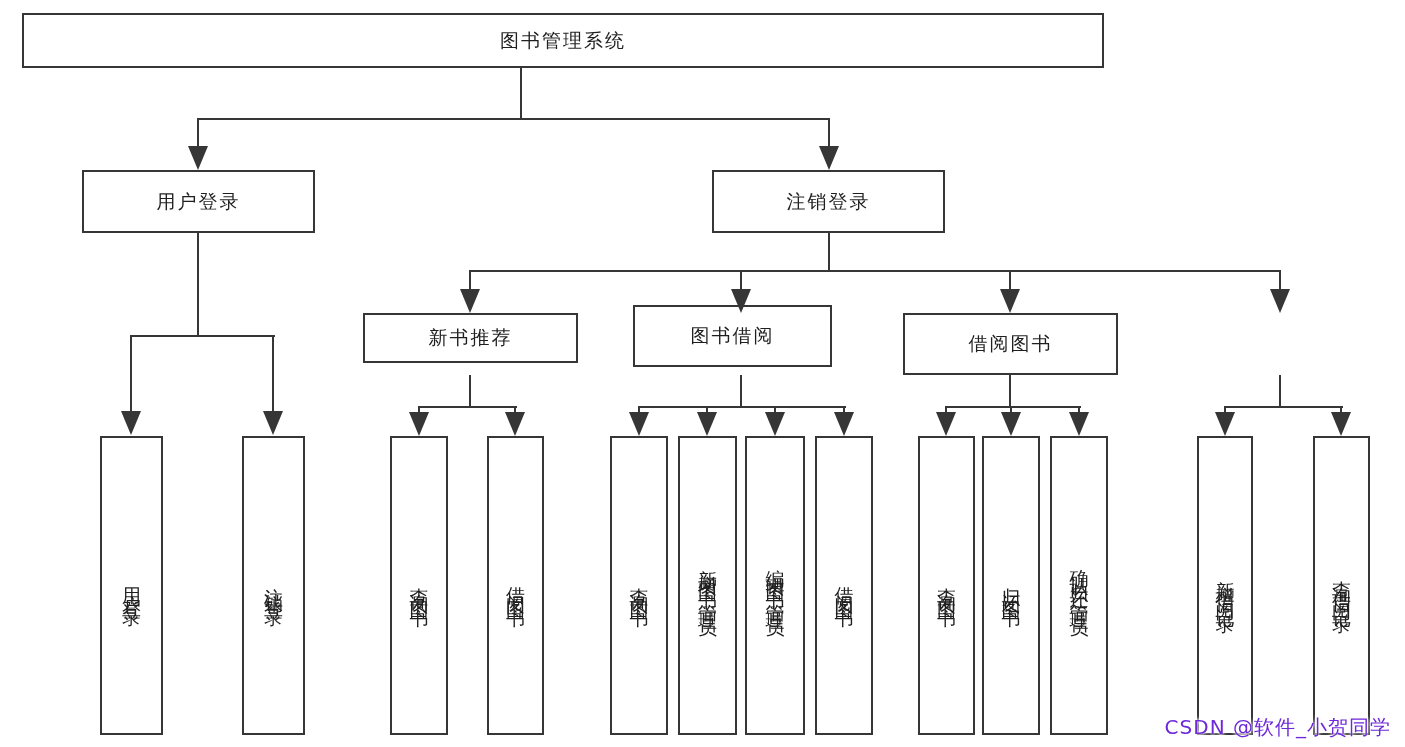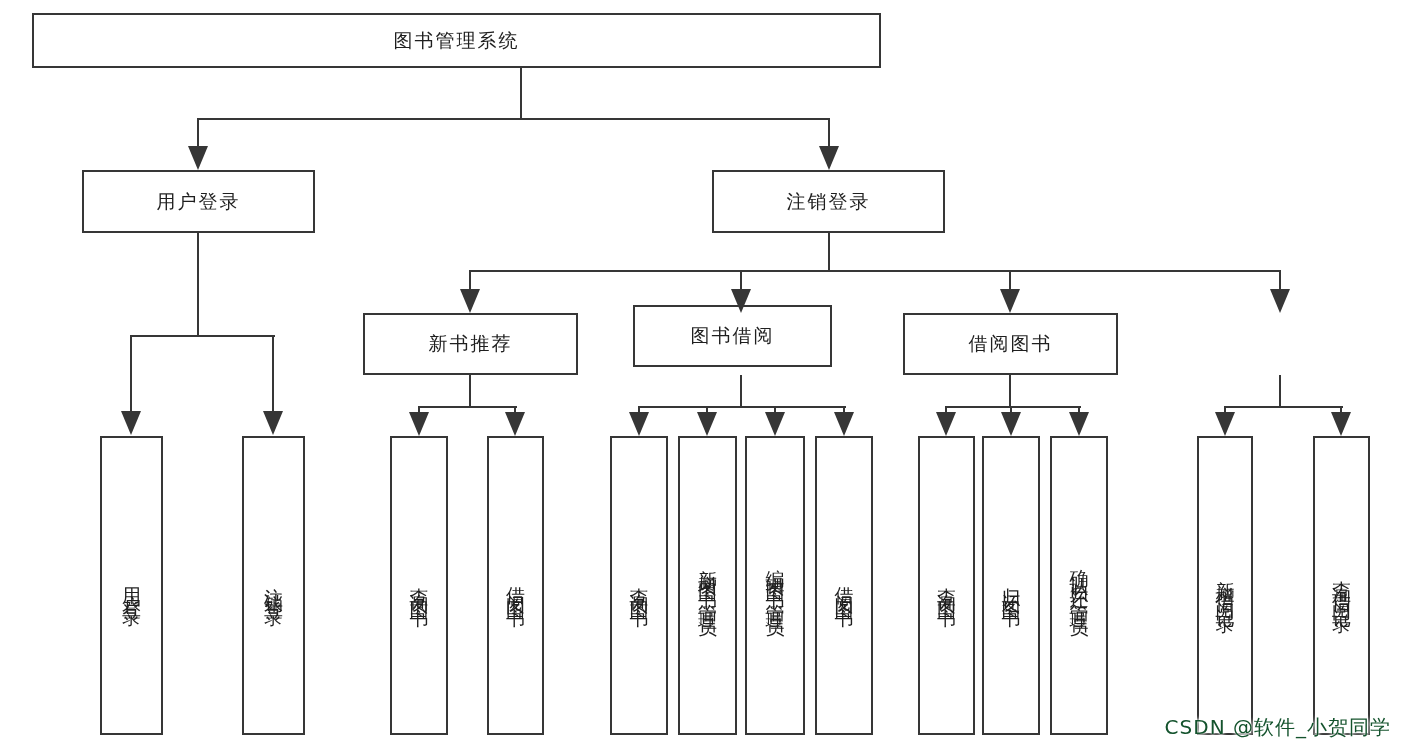--- a/index.html
+++ b/index.html
@@ -4,40 +4,40 @@
 <style>
   html,body{margin:0;padding:0;background:#ffffff;}
   .stage{position:relative;width:1405px;height:747px;background:#ffffff;overflow:hidden;
          font-family:"DejaVu Sans","Liberation Sans",sans-serif;color:#1f1f1f;}
   .bx{position:absolute;border:2px solid #363636;background:#ffffff;box-sizing:border-box;
       display:flex;align-items:center;justify-content:center;font-size:19px;letter-spacing:2px;}
   .bx.v span{writing-mode:vertical-rl;text-orientation:mixed;letter-spacing:7px;line-height:1.15;}
   .ln{position:absolute;background:#363636;}
   .ar{position:absolute;width:0;height:0;border-left:10px solid transparent;
       border-right:10px solid transparent;border-top:24px solid #363636;}
-  .wm{position:absolute;right:14px;bottom:6px;font-size:20px;color:#14532d;letter-spacing:1px;
+  .wm{position:absolute;right:14px;bottom:6px;font-size:20px;color:#6d28d9;letter-spacing:1px;
       z-index:5;text-shadow:0 0 2px #fff,0 0 4px #fff,0 0 5px #fff;}
 </style>
 </head>
 <body>
 
 <div class="stage">
 
-  <div class="bx" style="left:32px;top:13px;width:849px;height:55px">
+  <div class="bx" style="left:22px;top:13px;width:1082px;height:55px">
     <span>图书管理系统</span>
   </div>
 
   <div class="bx" style="left:82px;top:170px;width:233px;height:63px">
     <span>用户登录</span>
   </div>
   <div class="bx" style="left:712px;top:170px;width:233px;height:63px">
     <span>注销登录</span>
   </div>
 
-  <div class="bx" style="left:363px;top:313px;width:215px;height:62px">
+  <div class="bx" style="left:363px;top:313px;width:215px;height:50px">
     <span>新书推荐</span>
   </div>
   <div class="bx" style="left:633px;top:305px;width:199px;height:62px">
     <span>图书借阅</span>
   </div>
   <div class="bx" style="left:903px;top:313px;width:215px;height:62px">
     <span>借阅图书</span>
   </div>
 
   <div class="bx v" style="left:100px;top:436px;width:63px;height:299px">

